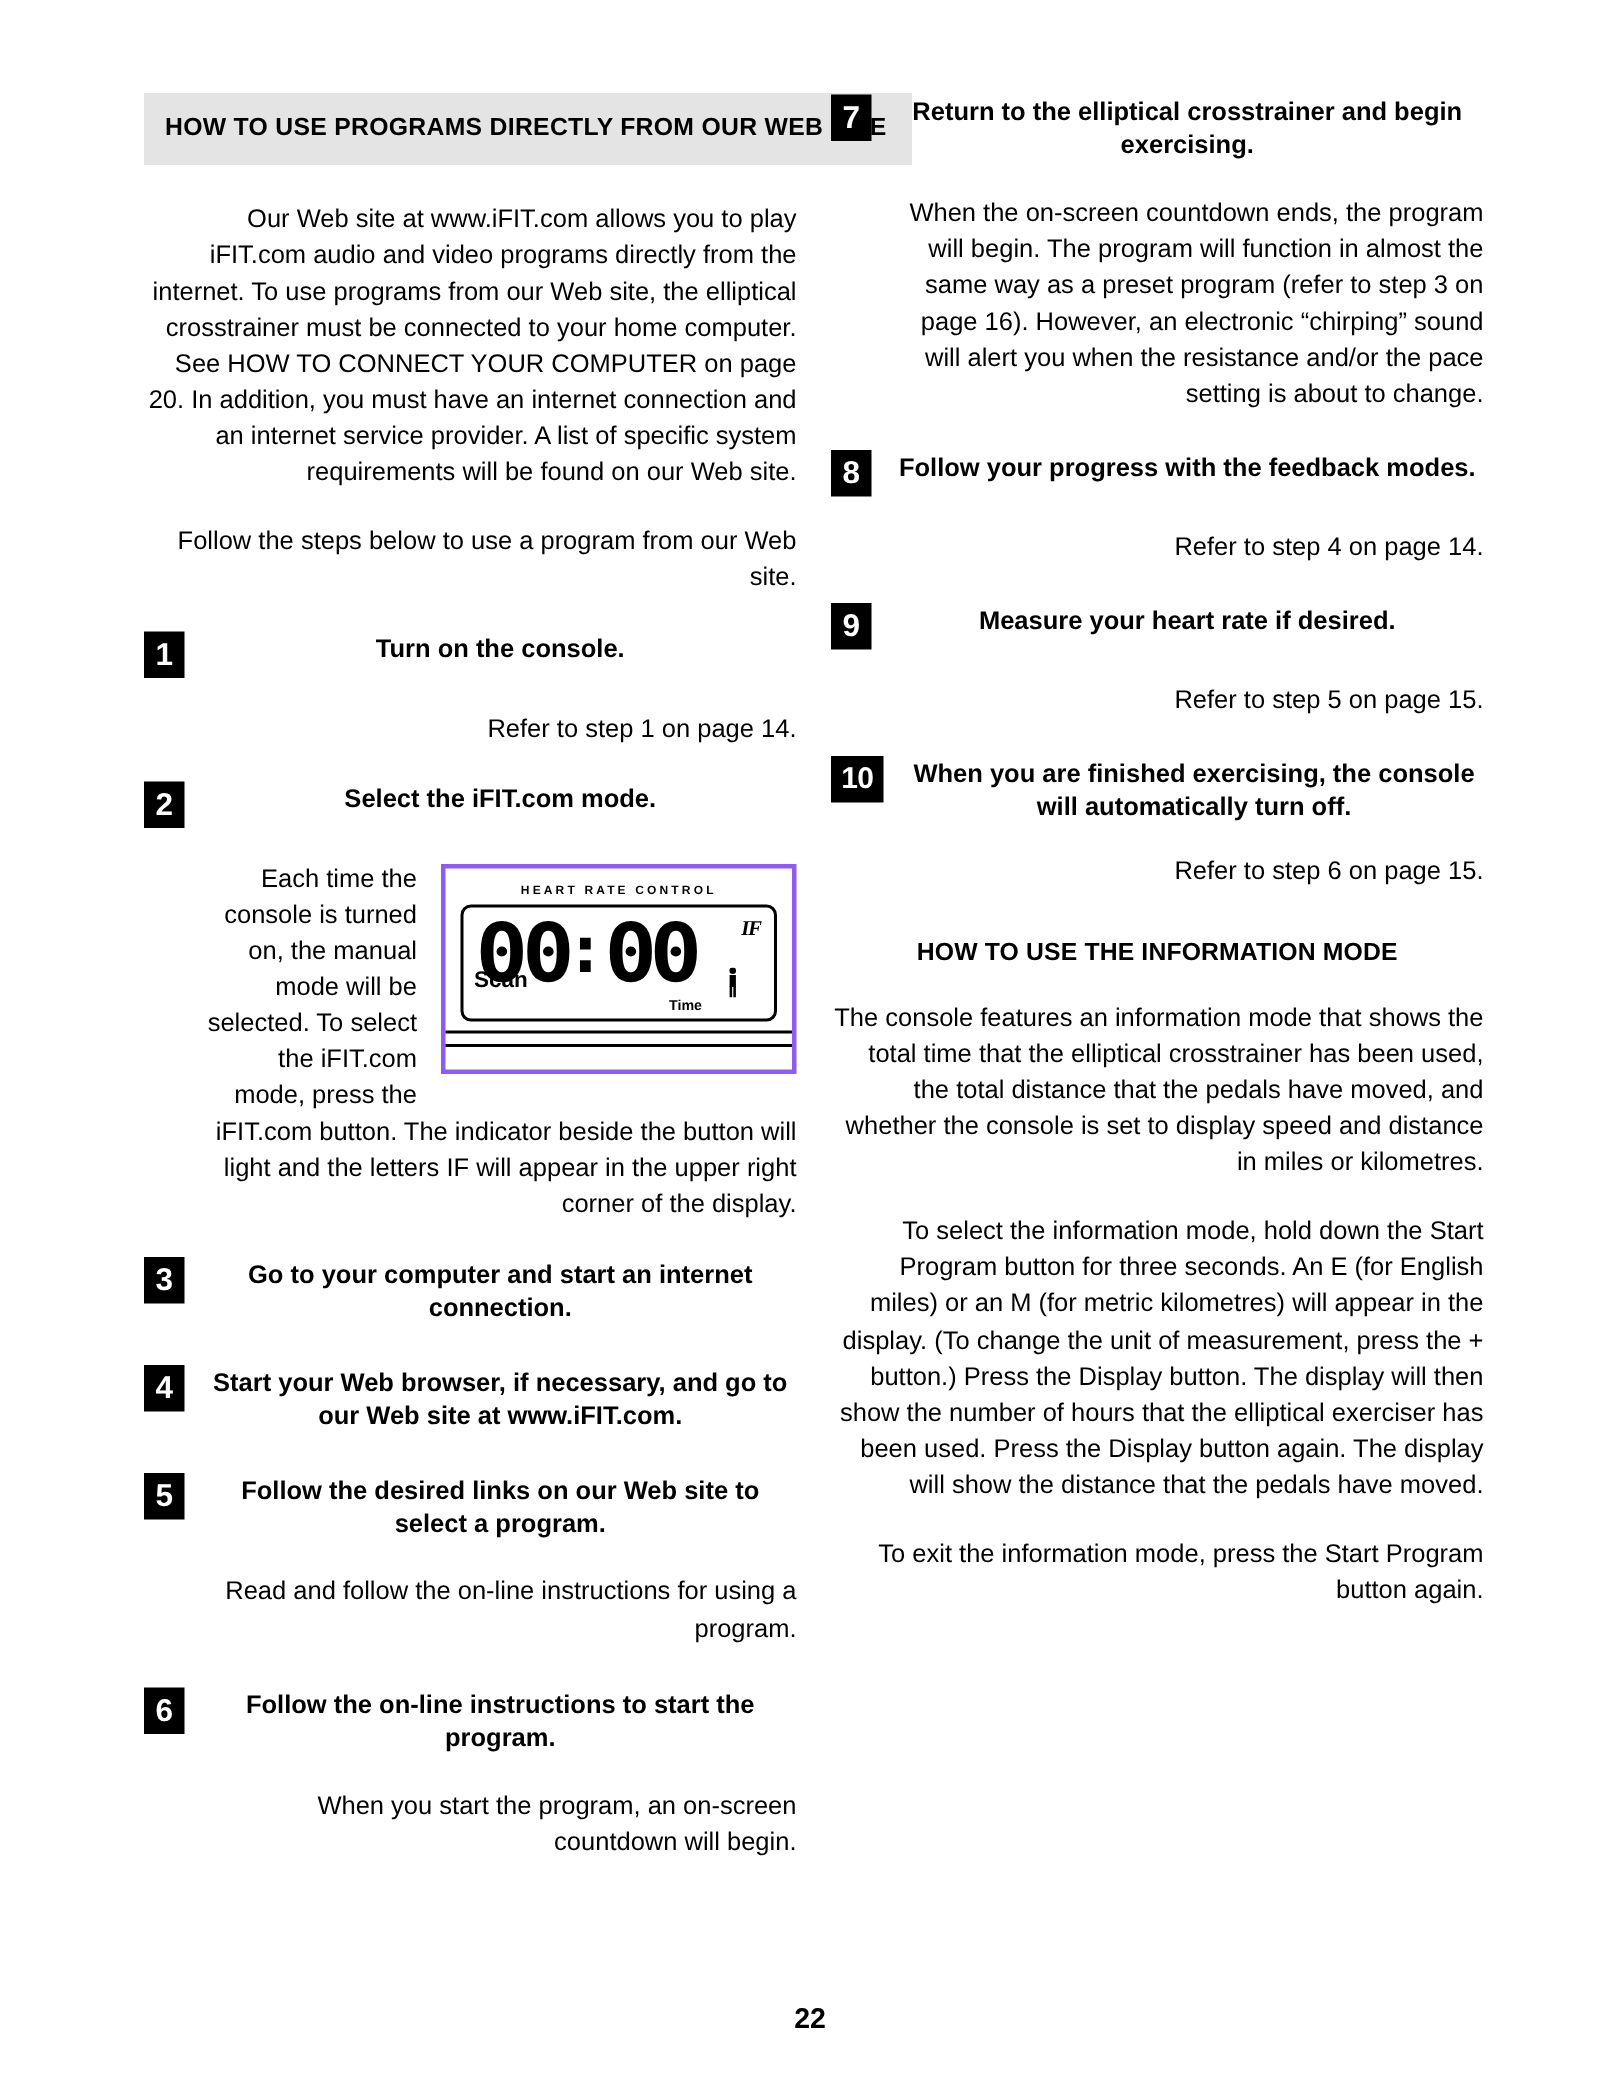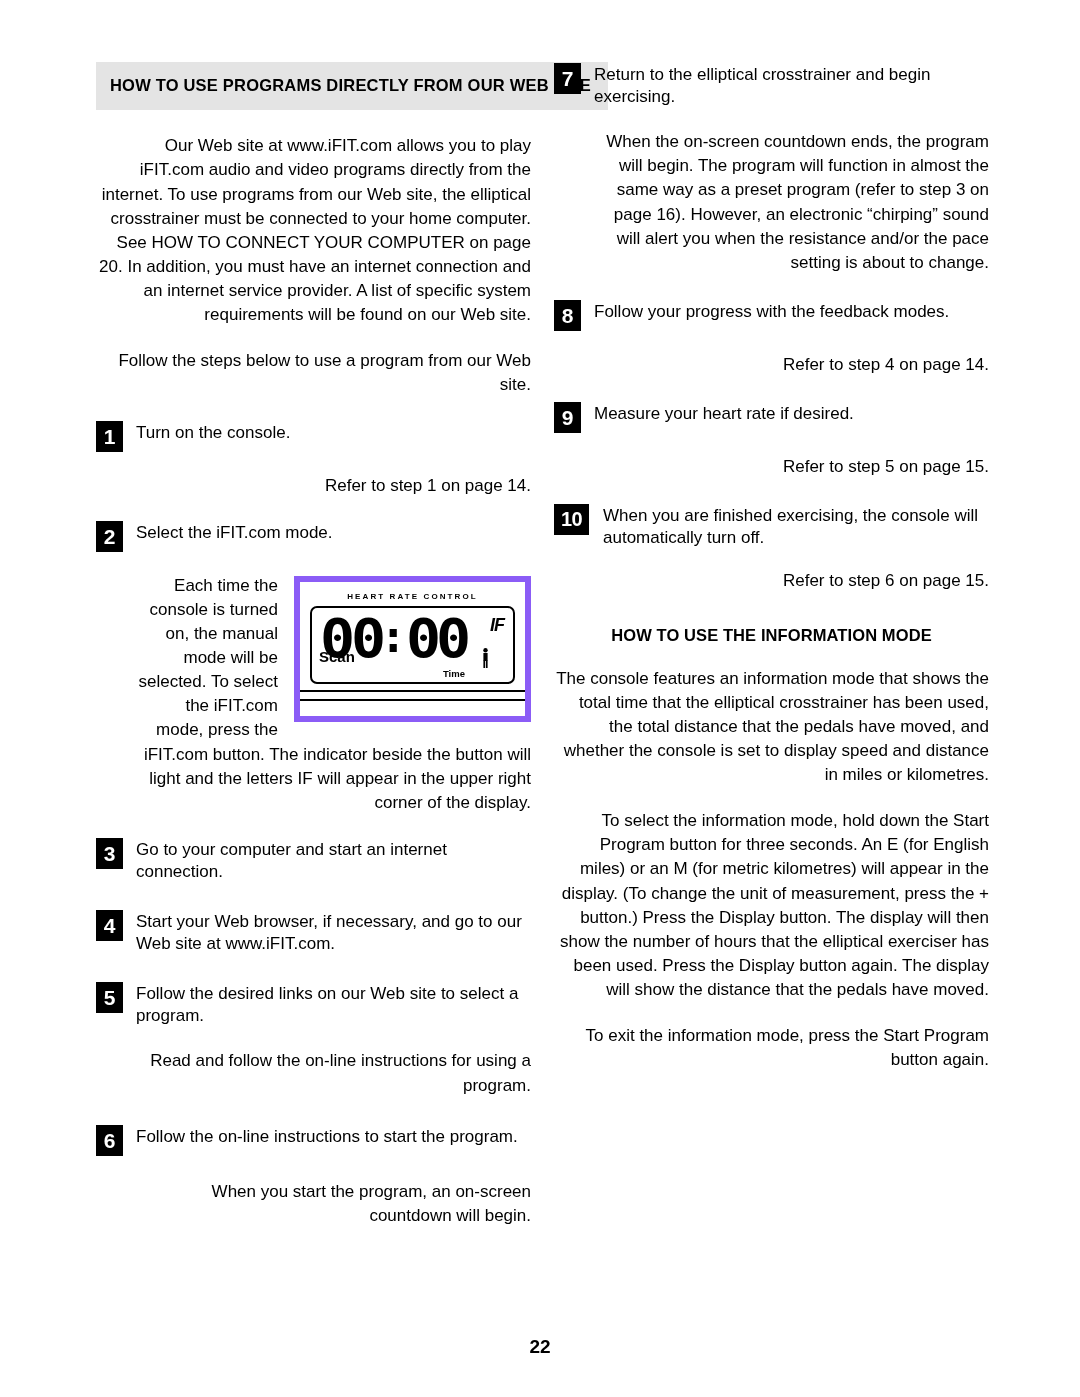--- a/index.html
+++ b/index.html
@@ -88,34 +88,35 @@
     font-family: "Liberation Sans", sans-serif;
   }
   .step-num.wide {
     width: 35px;
     font-size: 20px;
     letter-spacing: -0.5px;
   }
   .step.wide-pad { padding-left: 49px; }
   .step-text {
     font-size: 17px;
-    font-weight: normal;
+    font-weight: bold;
     line-height: 1.3;
     display: block;
     padding-top: 2px;
+    text-align: center;
   }
 
   
   .figure {
     float: right;
     width: 237px;
     margin: 2px 0 8px 16px;
   }
   .console {
-    border: 6px solid #8b5cf6;
+    border: 3px solid #8b5cf6;
     background: #ffffff;
     padding: 7px 8px 0 8px;
     box-sizing: border-box;
     width: 237px;
   }
   .hrc-label {
     text-align: center;
     font-size: 8px;
     font-weight: bold;
     letter-spacing: 2.1px;
@@ -151,22 +152,22 @@
     font-size: 44px;
     font-weight: bold;
     line-height: 1.1;
     color: #000;
     margin: 0 -1px;
   }
   .if-ind {
     position: absolute;
     right: 9px;
     top: 7px;
-    font-family: Liberation Sans, sans-serif;
-    font-size: 18px;
+    font-family: Liberation Serif, serif;
+    font-size: 14px;
     font-weight: bold;
     font-style: italic;
     letter-spacing: -1px;
   }
   .scan-lbl {
     position: absolute;
     left: 7px;
     bottom: 17px;
     font-size: 15px;
     font-weight: bold;

